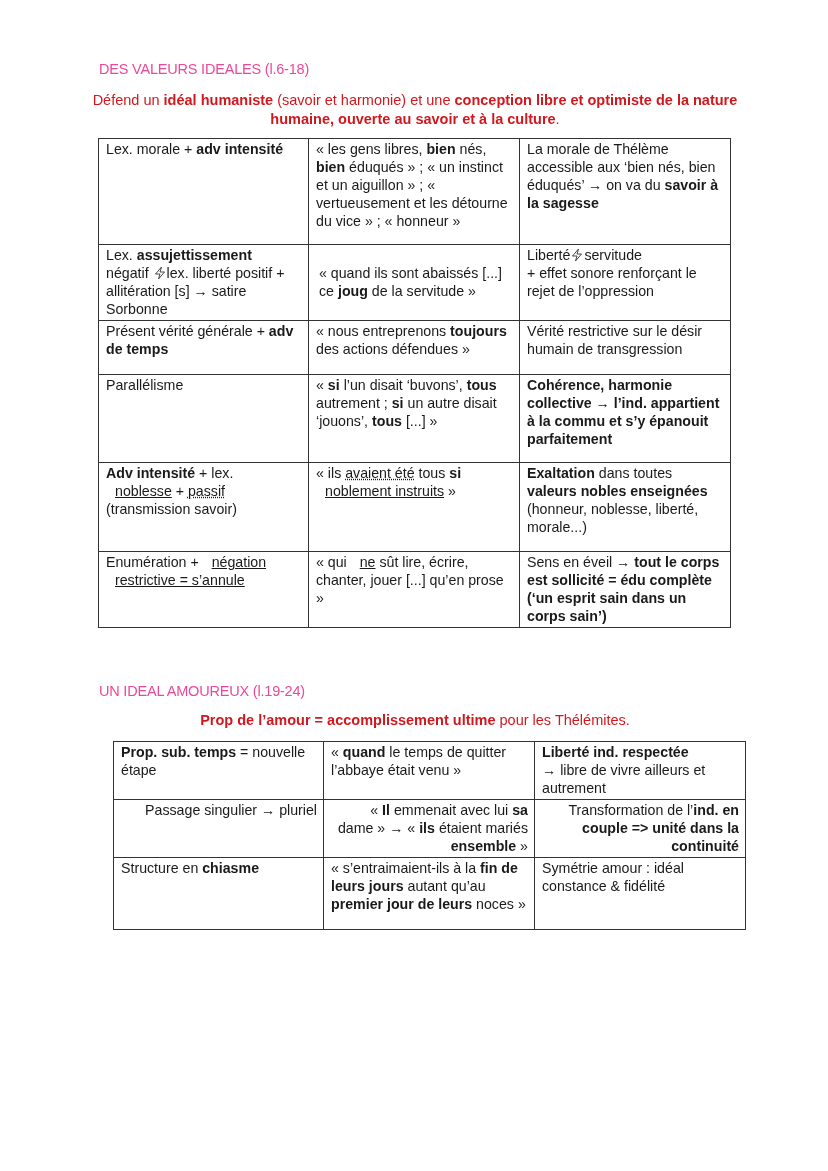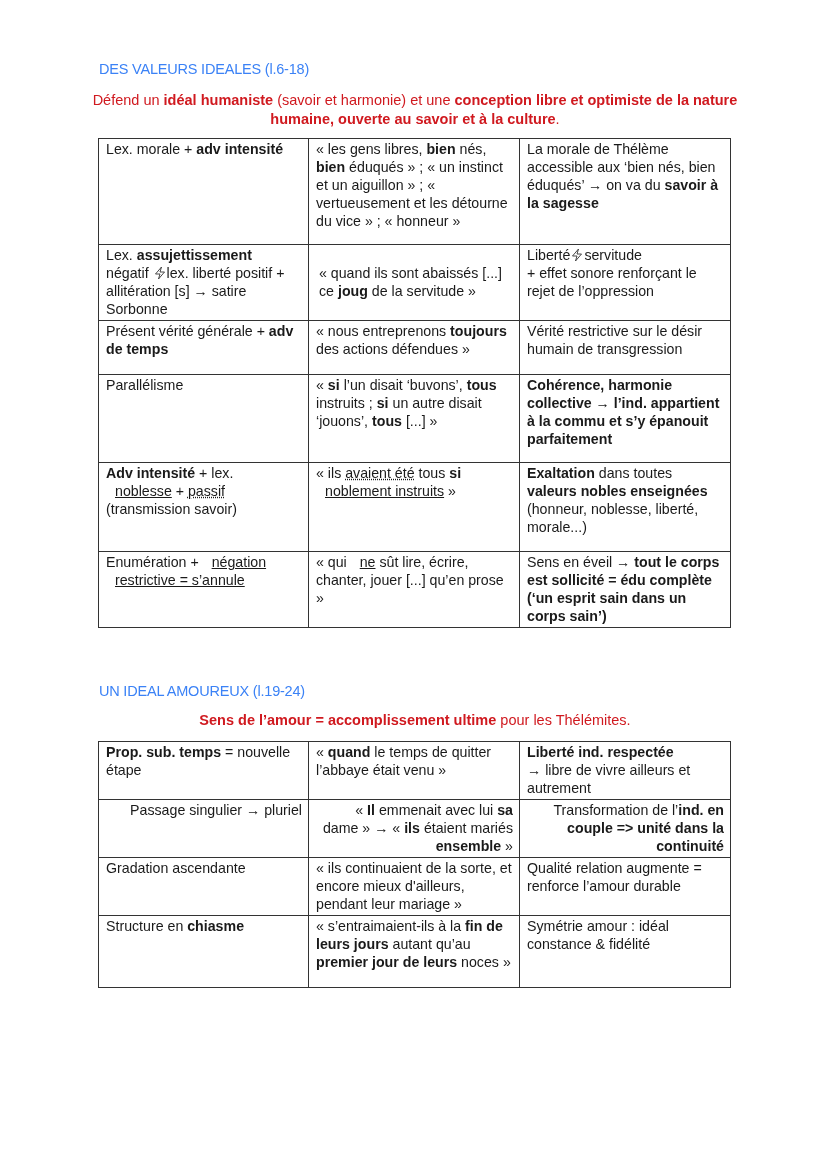--- a/index.html
+++ b/index.html
@@ -1,17 +1,17 @@
 <!DOCTYPE html>
 <html><head>
 <meta charset="utf-8">
 <style>
   html, body { margin: 0; padding: 0; background: #ffffff; }
   body { width: 828px; height: 1171px; position: relative; font-family: "Liberation Sans", sans-serif; color: #1a1a1a; overflow: hidden; }
-  .h-section { position: absolute; left: 99px; font-size: 14.5px; color: #3b82f6; letter-spacing: -0.2px; }
+  .h-section { position: absolute; left: 99px; font-size: 14.5px; color: #ec4899; letter-spacing: -0.2px; }
   .summary { position: absolute; left: 92px; width: 646px; text-align: center; font-size: 14.5px; line-height: 19px; color: #d0191f; }
   .summary b { font-weight: bold; }
   table.grid { position: absolute; left: 98px; border-collapse: collapse; table-layout: fixed; width: 632px; font-size: 14.2px; line-height: 18px; }
   table.grid td { border: 1.3px solid #333; vertical-align: top; padding: 1px 6px 2px 7px; }
   table.grid col.c1 { width: 210px; }
   table.grid col.c2 { width: 211px; }
   table.grid col.c3 { width: 211px; }
   .u { text-decoration: underline; margin-left: 9px; }
   .dot { text-decoration: underline dotted; }
   .bolt { display: inline-block; width: 14px; height: 14px; vertical-align: -2px; }
@@ -50,65 +50,60 @@
   </tr>
 
   <tr style="height:54px;">
     <td><span>Présent vérité générale + </span><b>adv de temps</b></td>
     <td><span>« nous entreprenons </span><b>toujours</b><span> des actions défendues »</span></td>
     <td><span>Vérité restrictive sur le désir humain de transgression</span></td>
   </tr>
 
   <tr style="height:88px;">
     <td><span>Parallélisme</span></td>
-    <td><span>« </span><b>si</b><span> l’un disait ‘buvons’, </span><b>tous</b><span> instruits ; </span><b>si</b><span> un autre disait ‘jouons’, </span><b>tous</b><span> [...] »</span></td>
+    <td><span>« </span><b>si</b><span> l’un disait ‘buvons’, </span><b>tous</b><span> autrement ; </span><b>si</b><span> un autre disait ‘jouons’, </span><b>tous</b><span> [...] »</span></td>
     <td><b>Cohérence, harmonie collective → l’ind. appartient à la commu et s’y épanouit parfaitement</b></td>
   </tr>
 
   <tr style="height:89px;">
     <td><b>Adv intensité</b><span> + lex. </span><br><span class="u">noblesse</span><span> + </span><span class="dot">passif</span><br><span> (transmission savoir)</span></td>
     <td><span>« ils </span><span class="dot">avaient été</span><span> tous </span><b>si</b><br><span class="u">noblement instruits</span><span> »</span></td>
     <td><b>Exaltation</b><span> dans toutes </span><b>valeurs nobles enseignées</b><span> (honneur, noblesse, liberté, morale...)</span></td>
   </tr>
 
   <tr style="height:72px;padding-left:18px;">
     <td><span>Enumération + </span><span class="u">négation</span><br><span class="u">restrictive = s’annule</span></td>
     <td><span>« qui </span><span class="u">ne</span><span> sût lire, écrire, chanter, jouer [...] qu’en prose »</span></td>
     <td><span>Sens en éveil → </span><b>tout le corps est sollicité = édu complète (‘un esprit sain dans un corps sain’)</b></td>
   </tr>
 </tbody>
   </table>
 
 <div class="h-section" style="top:683px;">UN IDEAL AMOUREUX (l.19-24)</div>
 
 <div class="summary" style="top:711px;">
-  <b>Sens de l’amour = accomplissement ultime</b><span> pour les Thélémites.</span>
+  <b>Prop de l’amour = accomplissement ultime</b><span> pour les Thélémites.</span>
 </div>
 
-<table class="grid" style="top:741px;">
+<table class="grid" style="top:741px;margin-left:15px;">
   <colgroup>
       <col class="c1">
       <col class="c2">
       <col class="c3">
     </colgroup>
   <tbody>
       <tr style="height:54px;">
     <td><b>Prop. sub. temps</b><span> = nouvelle étape</span></td>
     <td><span>« </span><b>quand</b><span> le temps de quitter l’abbaye était venu »</span></td>
     <td><b>Liberté ind. respectée</b><br><span>→ libre de vivre ailleurs et autrement</span></td>
   </tr>
   <tr style="height:54px;text-align:right;">
     <td><span>Passage singulier → pluriel</span></td>
     <td><span>« </span><b>Il</b><span> emmenait avec lui </span><b>sa</b><span> dame » → « </span><b>ils</b><span> étaient mariés </span><b>ensemble</b><span> »</span></td>
     <td><span>Transformation de l’</span><b>ind. en couple =&gt; unité dans la continuité</b></td>
   </tr>
-  <tr style="height:54px;">
-    <td><span>Gradation ascendante</span></td>
-    <td><span>« ils continuaient de la sorte, et encore mieux d'ailleurs, pendant leur mariage »</span></td>
-    <td><span>Qualité relation augmente = renforce l’amour durable</span></td>
-  </tr>
   <tr style="height:72px;">
     <td><span>Structure en </span><b>chiasme</b></td>
     <td><span>« s’entraimaient-ils à la </span><b>fin de leurs jours</b><span> autant qu’au </span><b>premier jour de leurs</b><span> noces »</span></td>
     <td><span>Symétrie amour : idéal constance &amp; fidélité</span></td>
   </tr>
 </tbody>
   </table>
 
 </body></html>

